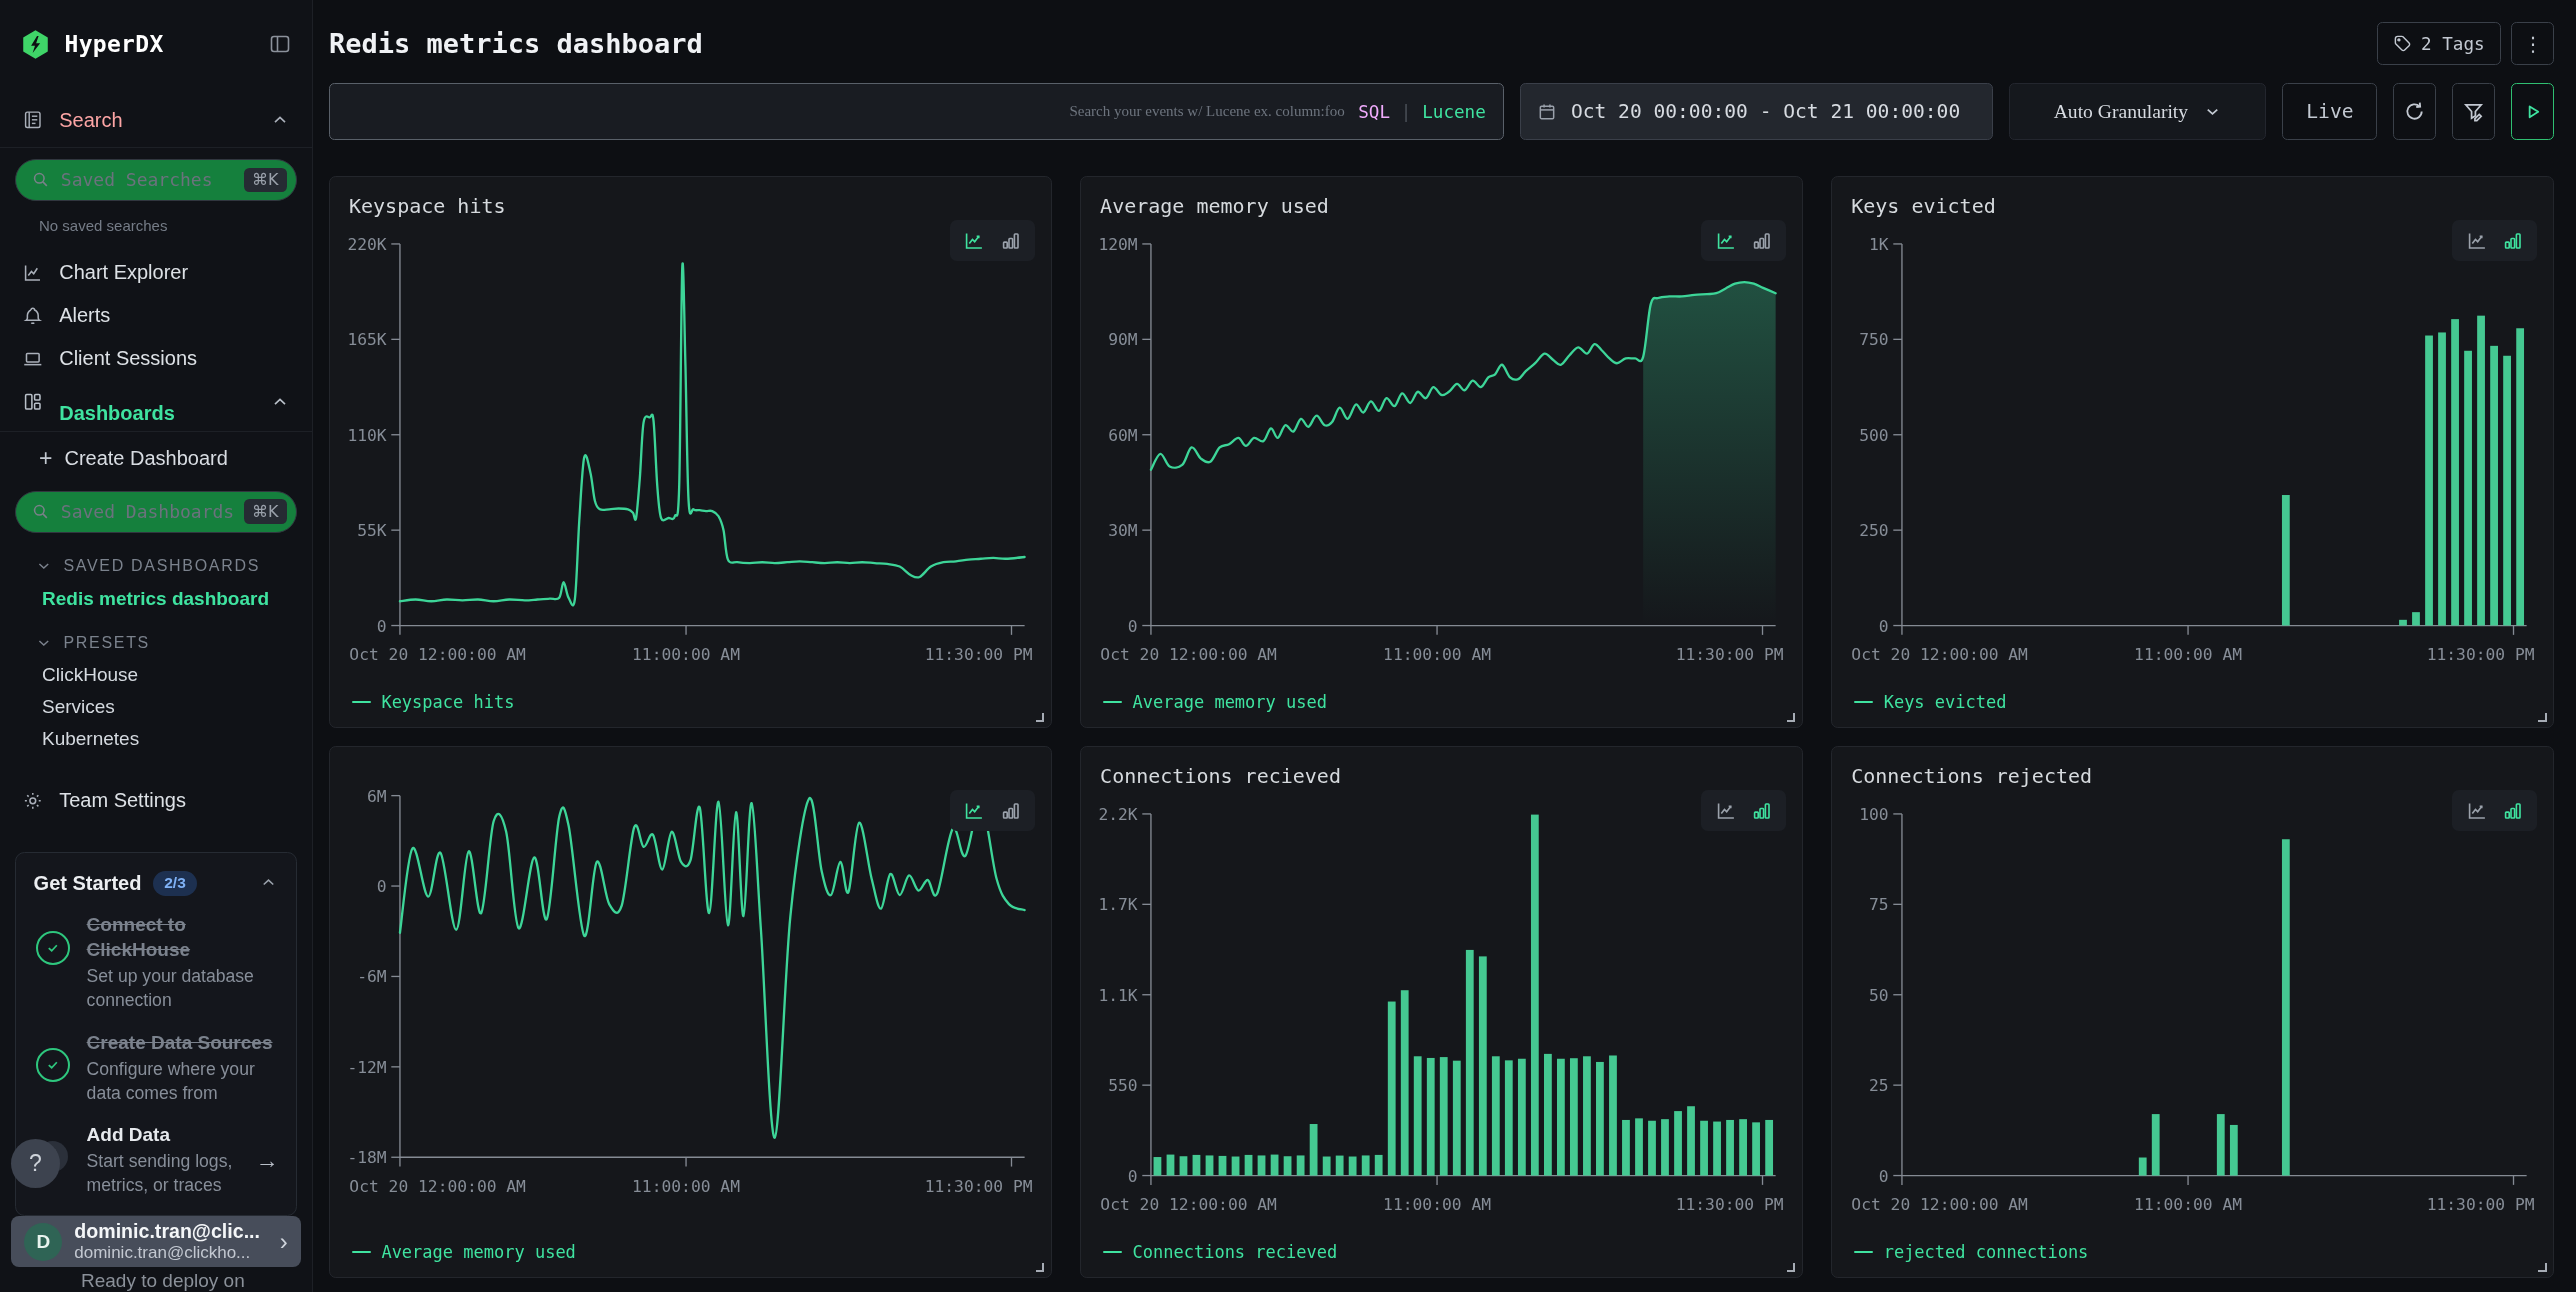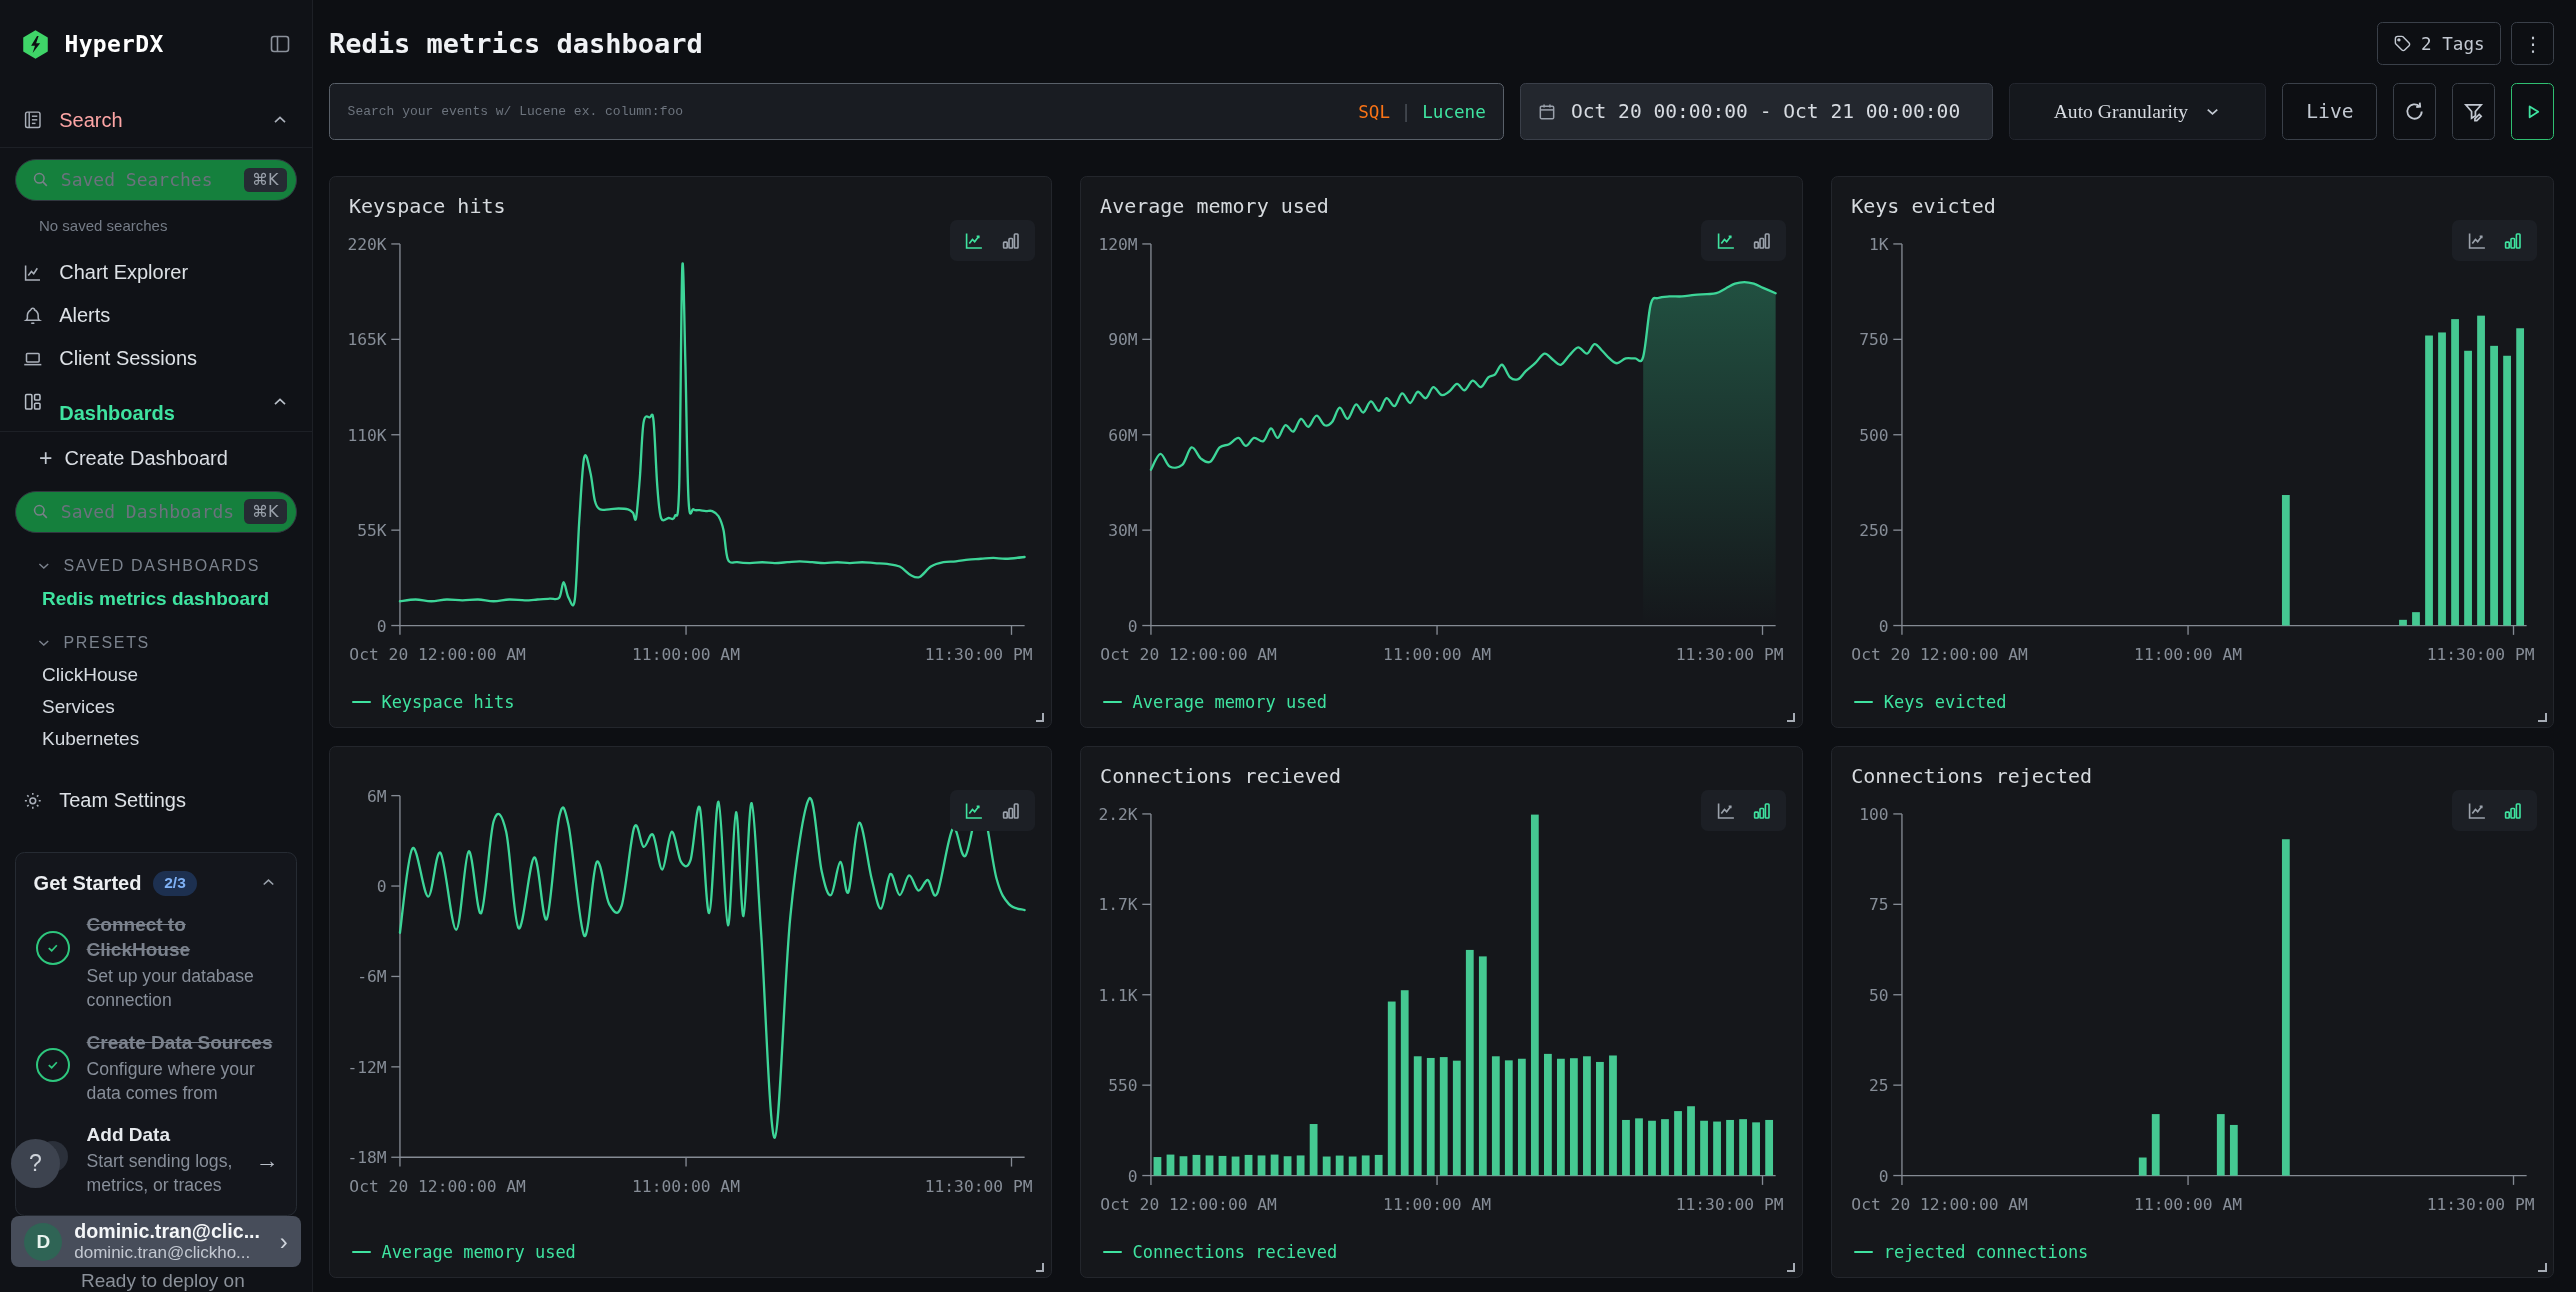--- a/index.html
+++ b/index.html
@@ -94,25 +94,25 @@
   .hdr-btns { display:flex; gap:10.8px; }
   .btn { display:flex; align-items:center; justify-content:center; gap:9.5px; height:43px;
          border:1.4px solid #3a4049; border-radius:5.4px; background:transparent; color:#c3c9d2;
          font-family:"DejaVu Sans Mono", monospace; font-size:17.6px; padding:0 15px; cursor:pointer; }
   .btn.icon-only { width:43px; padding:0; }
 
   .toolbar { display:flex; gap:16px; margin-top:15px; height:57px; }
   .tb-search { flex:1; display:flex; align-items:center; background:#191c22; border:1.4px solid #596069;
                border-radius:5.4px; padding:0 17.6px; gap:13.5px; }
   .tb-search input { flex:1; min-width:0; background:transparent; border:none; outline:none;
-                     font-family:Liberation Mono, monospace; font-size:13px; color:#d5dade; }
+                     font-family:Liberation Serif, serif; font-size:15px; color:#d5dade;text-align:right; }
   .tb-search input::placeholder { color:#6d747e; }
   .lang-toggle { display:flex; align-items:center; gap:10.8px; font-family:"DejaVu Sans Mono", monospace;
                  font-size:17.6px; }
-  .lang-sql { color:#f97316; cursor:pointer; }
+  .lang-sql { color:#f0abfc; cursor:pointer; }
   .lang-sep { color:#4a4f58; }
   .lang-lucene { color:#3fe3a0; cursor:pointer; }
 
   .tb-date { width:473px; display:flex; align-items:center; gap:13.5px; background:#23272e;
              border:1.4px solid #3a3f49; border-radius:5.4px; padding:0 16px; color:#d7dbe1;
              font-family:"DejaVu Sans Mono", monospace; font-size:19.6px; cursor:pointer; }
   .tb-date .picon { color:#9aa1ab; display:flex; }
   .tb-gran { width:257px; display:flex; align-items:center; justify-content:center; gap:15px;
              background:#15181d; border:1.4px solid #23262e; border-radius:5.4px; color:#d7dbe1;
              font-family:Liberation Serif, serif; font-size:19.6px; cursor:pointer; }

